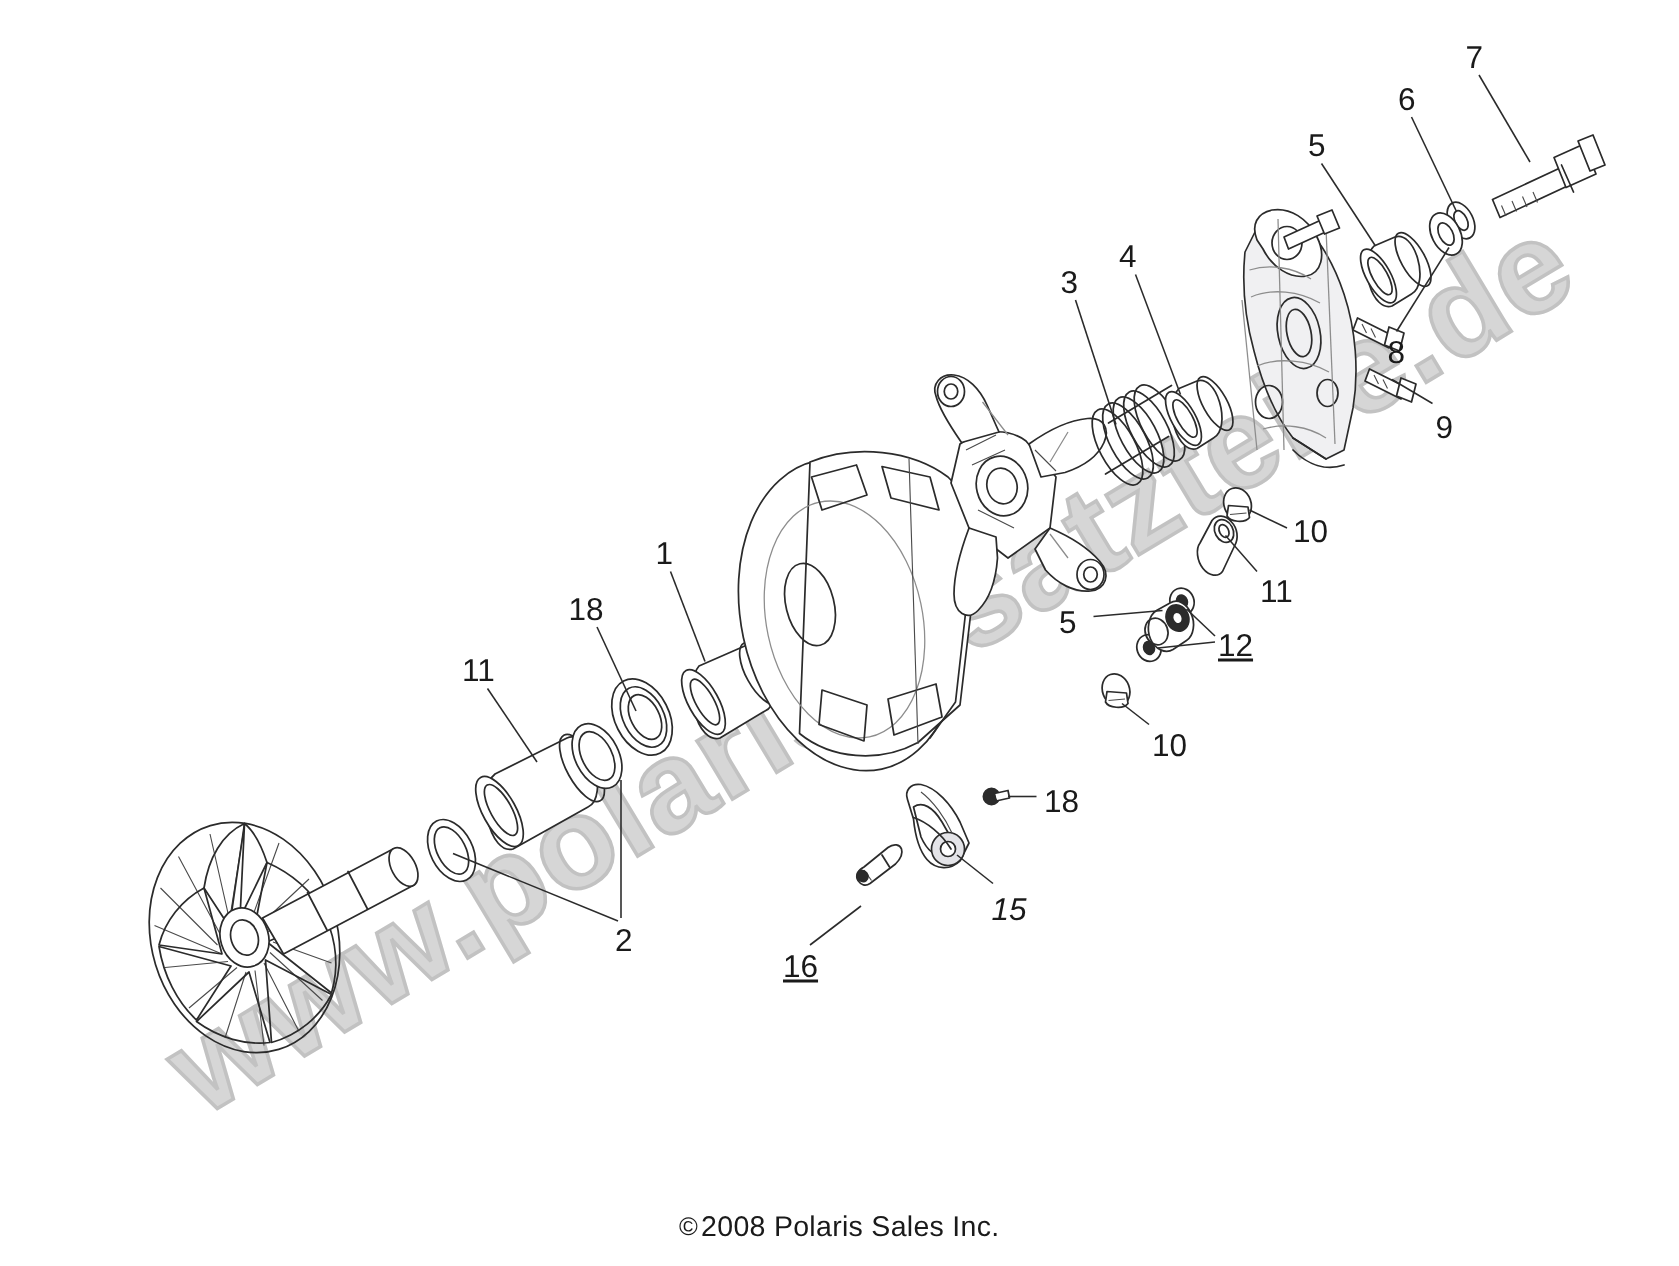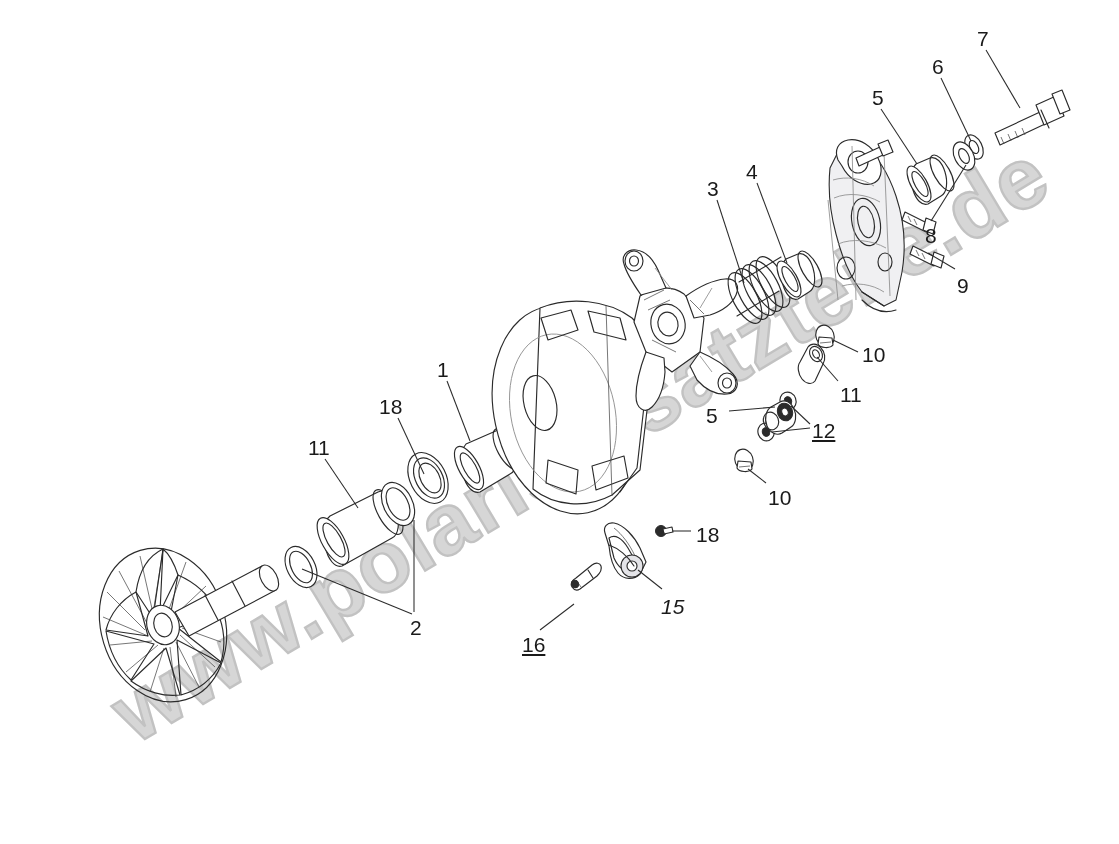--- a/index.html
+++ b/index.html
@@ -384,14 +384,17 @@
       <div class="callout-label" style="left: 862px; top: 344px;">10</div>
       <div class="callout-label" style="left: 840px; top: 384px;">11</div>
       <div class="callout-label" style="left: 812px; top: 420px; text-decoration: underline;">12</div>
       <div class="callout-label" style="left: 706px; top: 405px;">5</div>
       <div class="callout-label" style="left: 768px; top: 487px;">10</div>
       <div class="callout-label" style="left: 696px; top: 524px;">18</div>
       <div class="callout-label" style="left: 661px; top: 596px; font-style: italic;">15</div>
       <div class="callout-label" style="left: 522px; top: 634px; text-decoration: underline;">16</div>
     </div>
 
+  <div id="copyright">
+    <span class="csym">©</span><span>2008 Polaris Sales Inc.</span>
+  </div>
 
 </div>
 
 </body></html>

